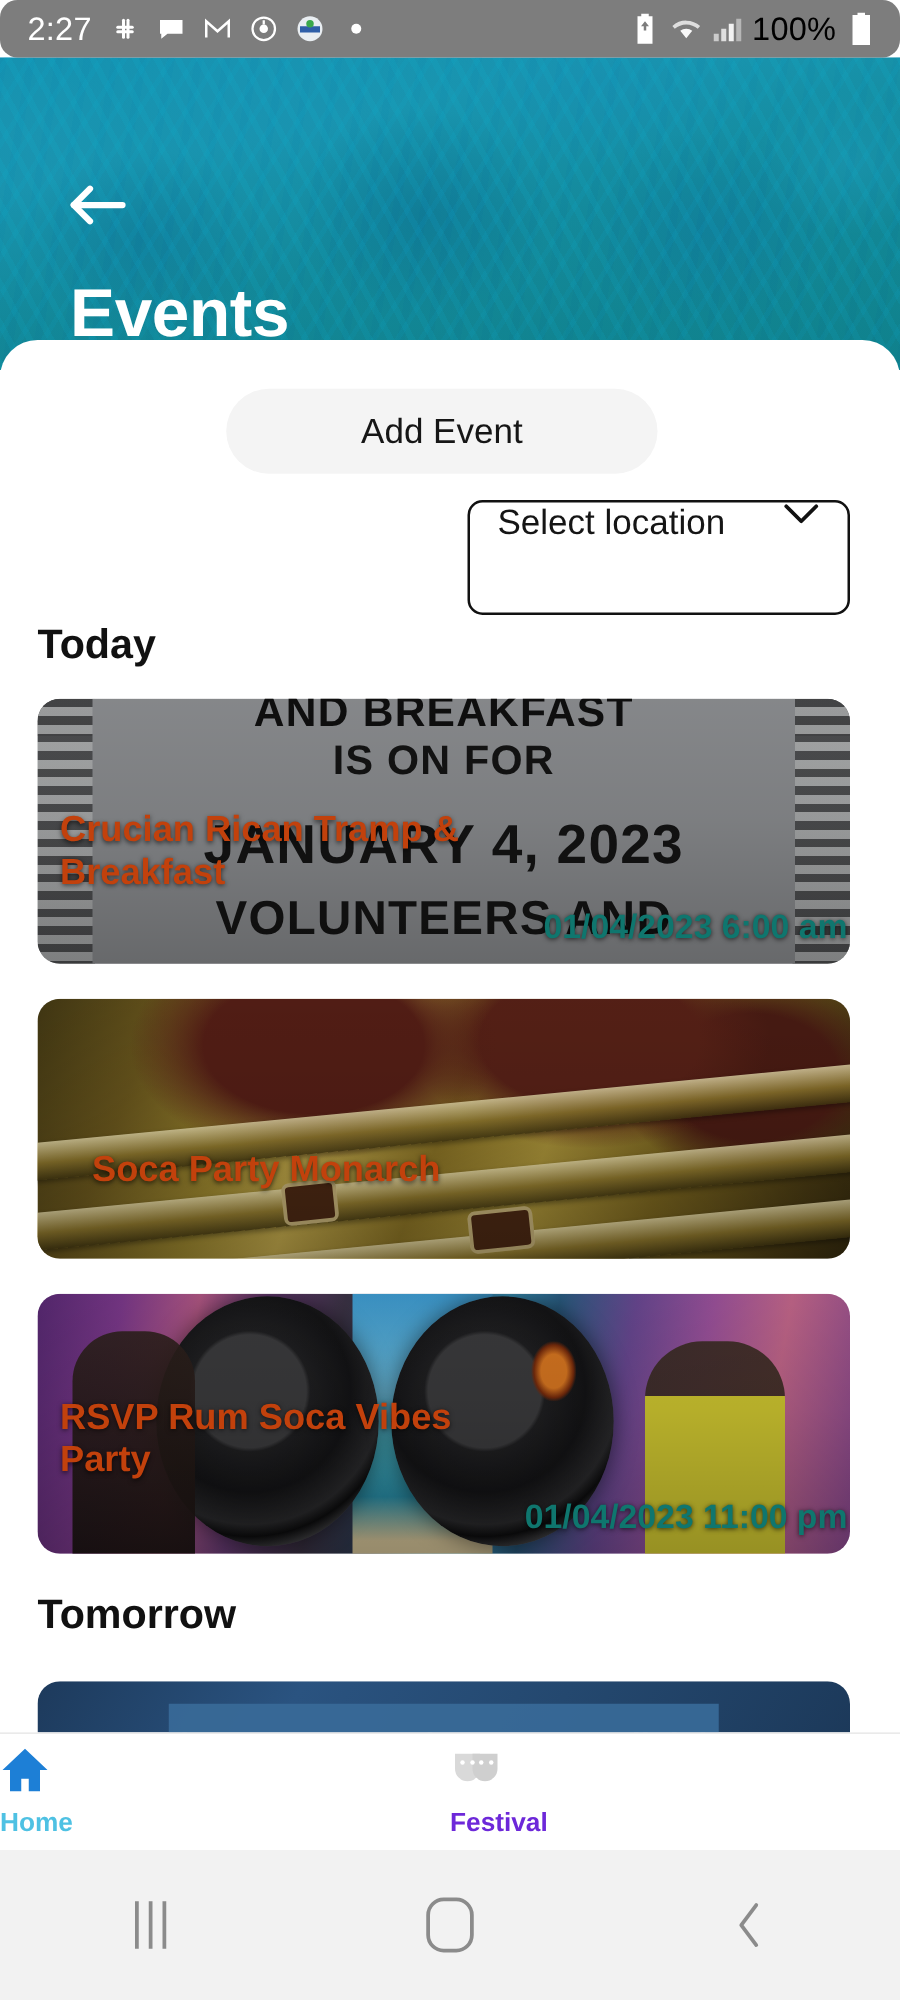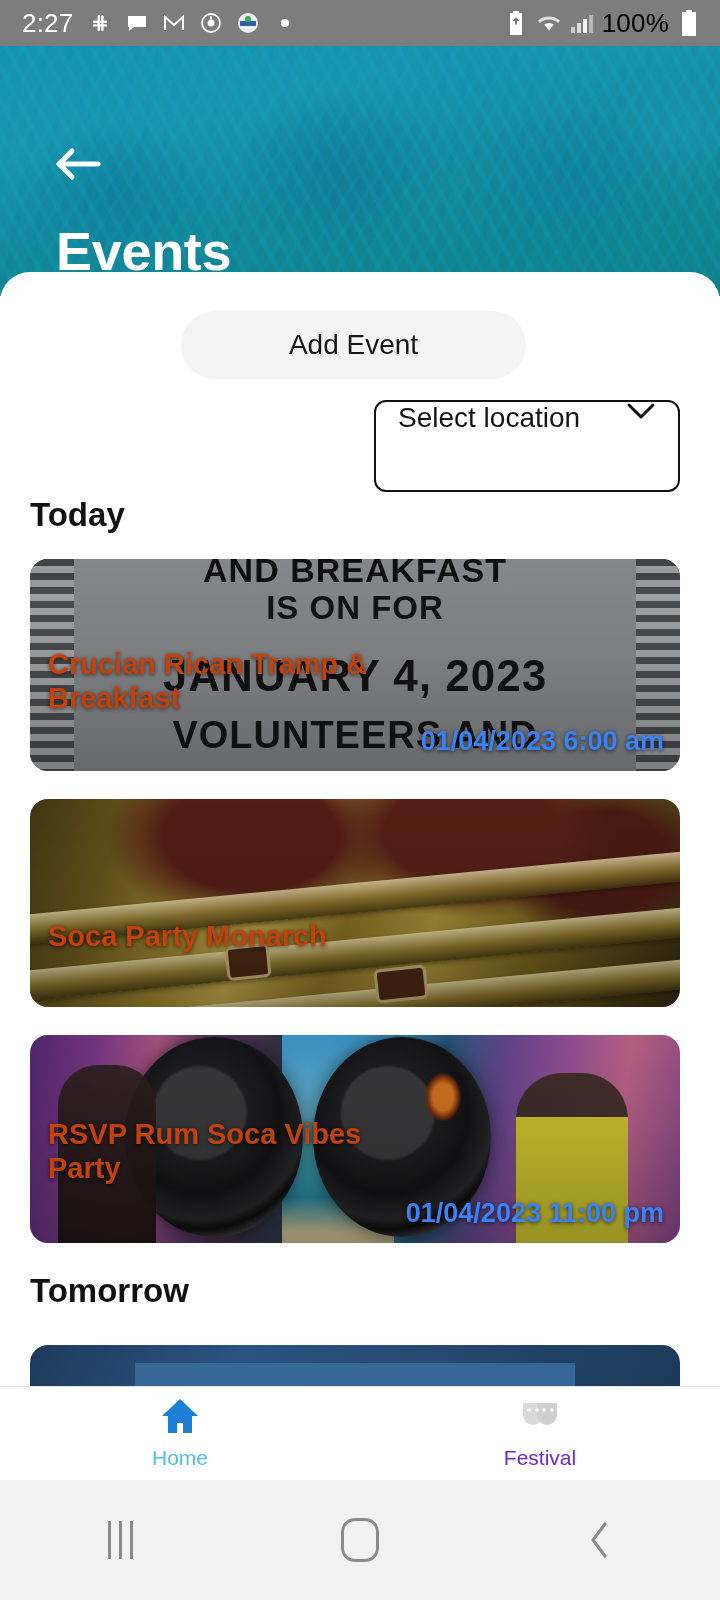--- a/index.html
+++ b/index.html
@@ -23,20 +23,21 @@
   .status-bar {
     position: absolute;
     top: 0; left: 0;
     width: 720px;
     height: 46px;
     background: #7d7d7d;
     display: flex;
     align-items: center;
     padding: 0 18px 0 22px;
     z-index: 60;
+    border-radius: 14px;
   }
   .status-left {
     display: flex;
     align-items: center;
     gap: 11px;
     flex: 1;
   }
   .status-clock {
     color: #ffffff;
     font-size: 26px;
@@ -177,21 +178,21 @@
   
   .card {
     position: absolute;
     left: 30px;
     width: 650px;
     border-radius: 18px;
     overflow: hidden;
     cursor: pointer;
   }
   .card-1 { top: 287px; height: 212px; }
-  .card-2 { top: 527px; height: 208px; }
+  .card-2 { top: 527px; height: 208px; text-align: center; }
   .card-3 { top: 763px; height: 208px; }
   .card-4 { top: 1073px; height: 110px; }
 
   .card-img { position: absolute; inset: 0; }
 
   .card-shade {
     position: absolute; inset: 0;
     background: linear-gradient(180deg, rgba(0,0,0,.10) 0%, rgba(0,0,0,.16) 45%, rgba(0,0,0,.30) 100%);
   }
 
@@ -205,23 +206,23 @@
     line-height: 1.18;
     text-shadow: 0 1px 4px rgba(0,0,0,.65);
     z-index: 3;
   }
   .ct-1 { top: 88px; }
   .ct-2 { top: 120px; }
   .ct-3 { top: 82px; }
 
   .card-date {
     position: absolute;
-    right: 16px;
+    right: 2px;
     bottom: 14px;
-    color: #3b82f6;
+    color: #0f766e;
     font-size: 27px;
     font-weight: 700;
     text-shadow: 0 1px 4px rgba(0,0,0,.7);
     z-index: 3;
     white-space: nowrap;
   }
 
   
   .art-flyer {
     position: absolute; inset: 0;
@@ -346,24 +347,25 @@
     width: 720px; height: 94px;
     background: #ffffff;
     border-top: 1px solid #e3e3e3;
     display: flex;
     z-index: 40;
   }
   .tab {
     flex: 1;
     display: flex;
     flex-direction: column;
-    align-items: center;
+    align-items: flex-start;
     justify-content: center;
     gap: 7px;
     cursor: pointer;
+    font-weight: bold;
   }
   .tab-label { font-size: 21px; }
   .tab-home  .tab-label { color: #4ec1e3; }
   .tab-fest  .tab-label { color: #6d28d9; }
 
   
   .navbar {
     position: absolute;
     left: 0; top: 1480px;
     width: 720px; height: 120px;

